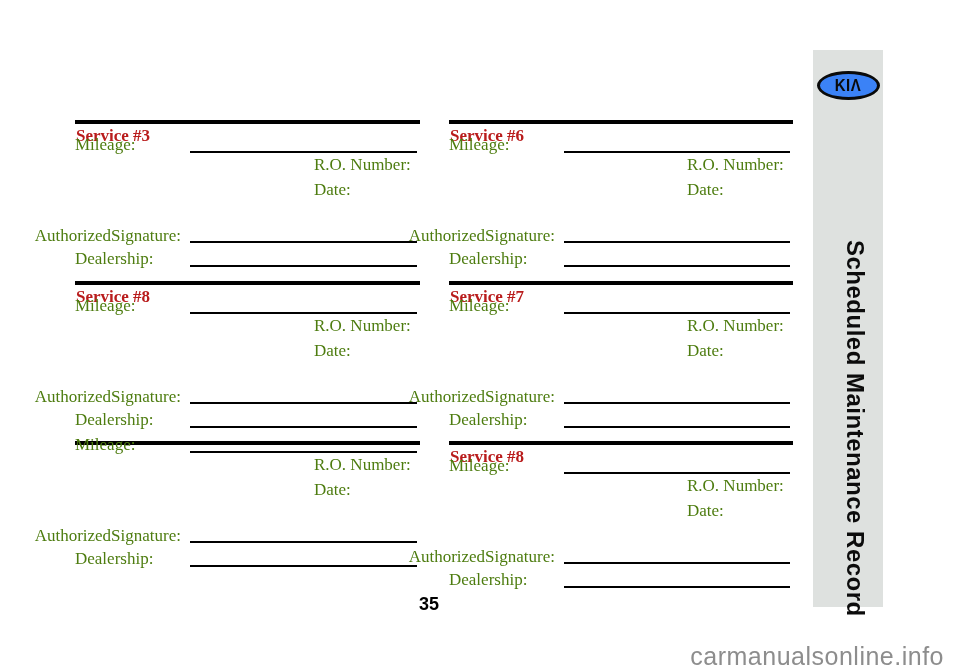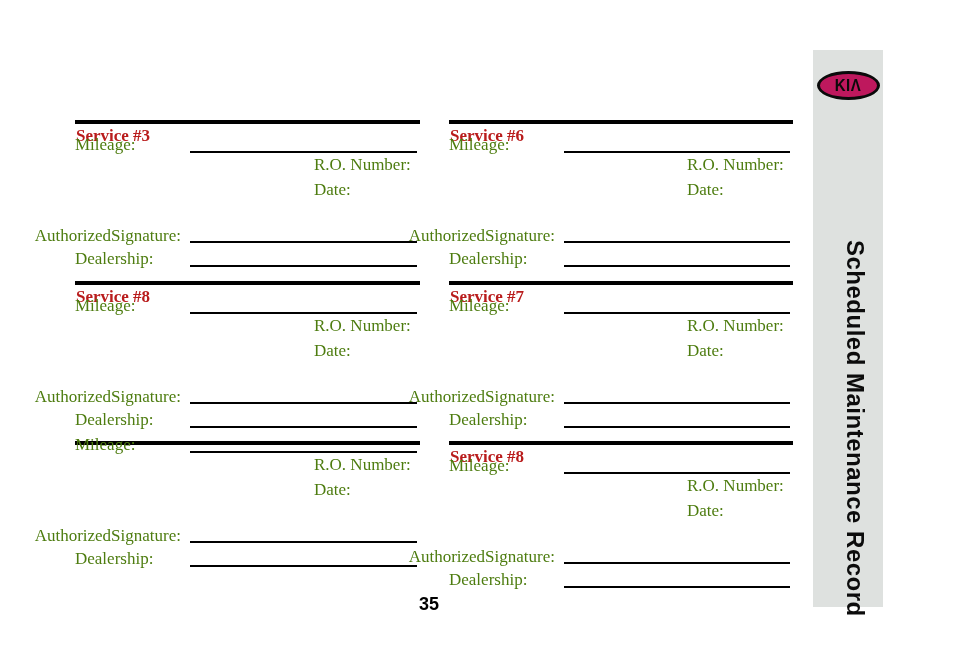--- a/index.html
+++ b/index.html
@@ -22,21 +22,21 @@
   .row-dealership { height:24px; }
 
   .lbl { width:106px; flex:0 0 106px; text-align:left; font-size:17px; line-height:20px; color:#4d7c0f; white-space:nowrap; }
   .lbl-2line { display:flex; flex-direction:row; justify-content:flex-end; }
   .lbl-2line span { line-height:19px; }
 
   .fill-line { flex:1 1 auto; margin:0 3px 2px 9px; border-bottom:2px solid #000; height:2px; }
 
   
   .sidebar { position:absolute; left:813px; top:50px; width:70px; height:557px; background:#dee1df; }
-  .kia-logo { width:63px; height:29px; margin:21px auto 12px auto; background:#be185d;
+  .kia-logo { width:63px; height:29px; margin:21px auto 12px auto; background:#3b82f6;
               border:3.5px solid #0a0a0a; border-radius:50%;
               display:flex; align-items:center; justify-content:center; }
   .kia-logo span { font-family:"Liberation Sans", sans-serif; font-weight:bold; font-size:15px;
                    letter-spacing:0.5px; color:#0a0a0a; transform:scaleY(1.05); }
   .sidebar-title { position:absolute; left:30px; top:190px;
                    writing-mode:vertical-rl; font-family:"Liberation Sans", sans-serif;
                    font-weight:bold; font-size:24px; line-height:1; letter-spacing:0.5px; color:#0c0c0c;
                    white-space:nowrap; }
 
   
@@ -218,14 +218,15 @@
   </div>
 
   <div class="sidebar">
     <div class="kia-logo">
       <span>KIΛ</span>
     </div>
     <div class="sidebar-title">Scheduled Maintenance Record</div>
   </div>
 
   <div class="page-number">35</div>
+  <div class="watermark">carmanualsonline.info</div>
 
 </div>
 
 </body></html>

